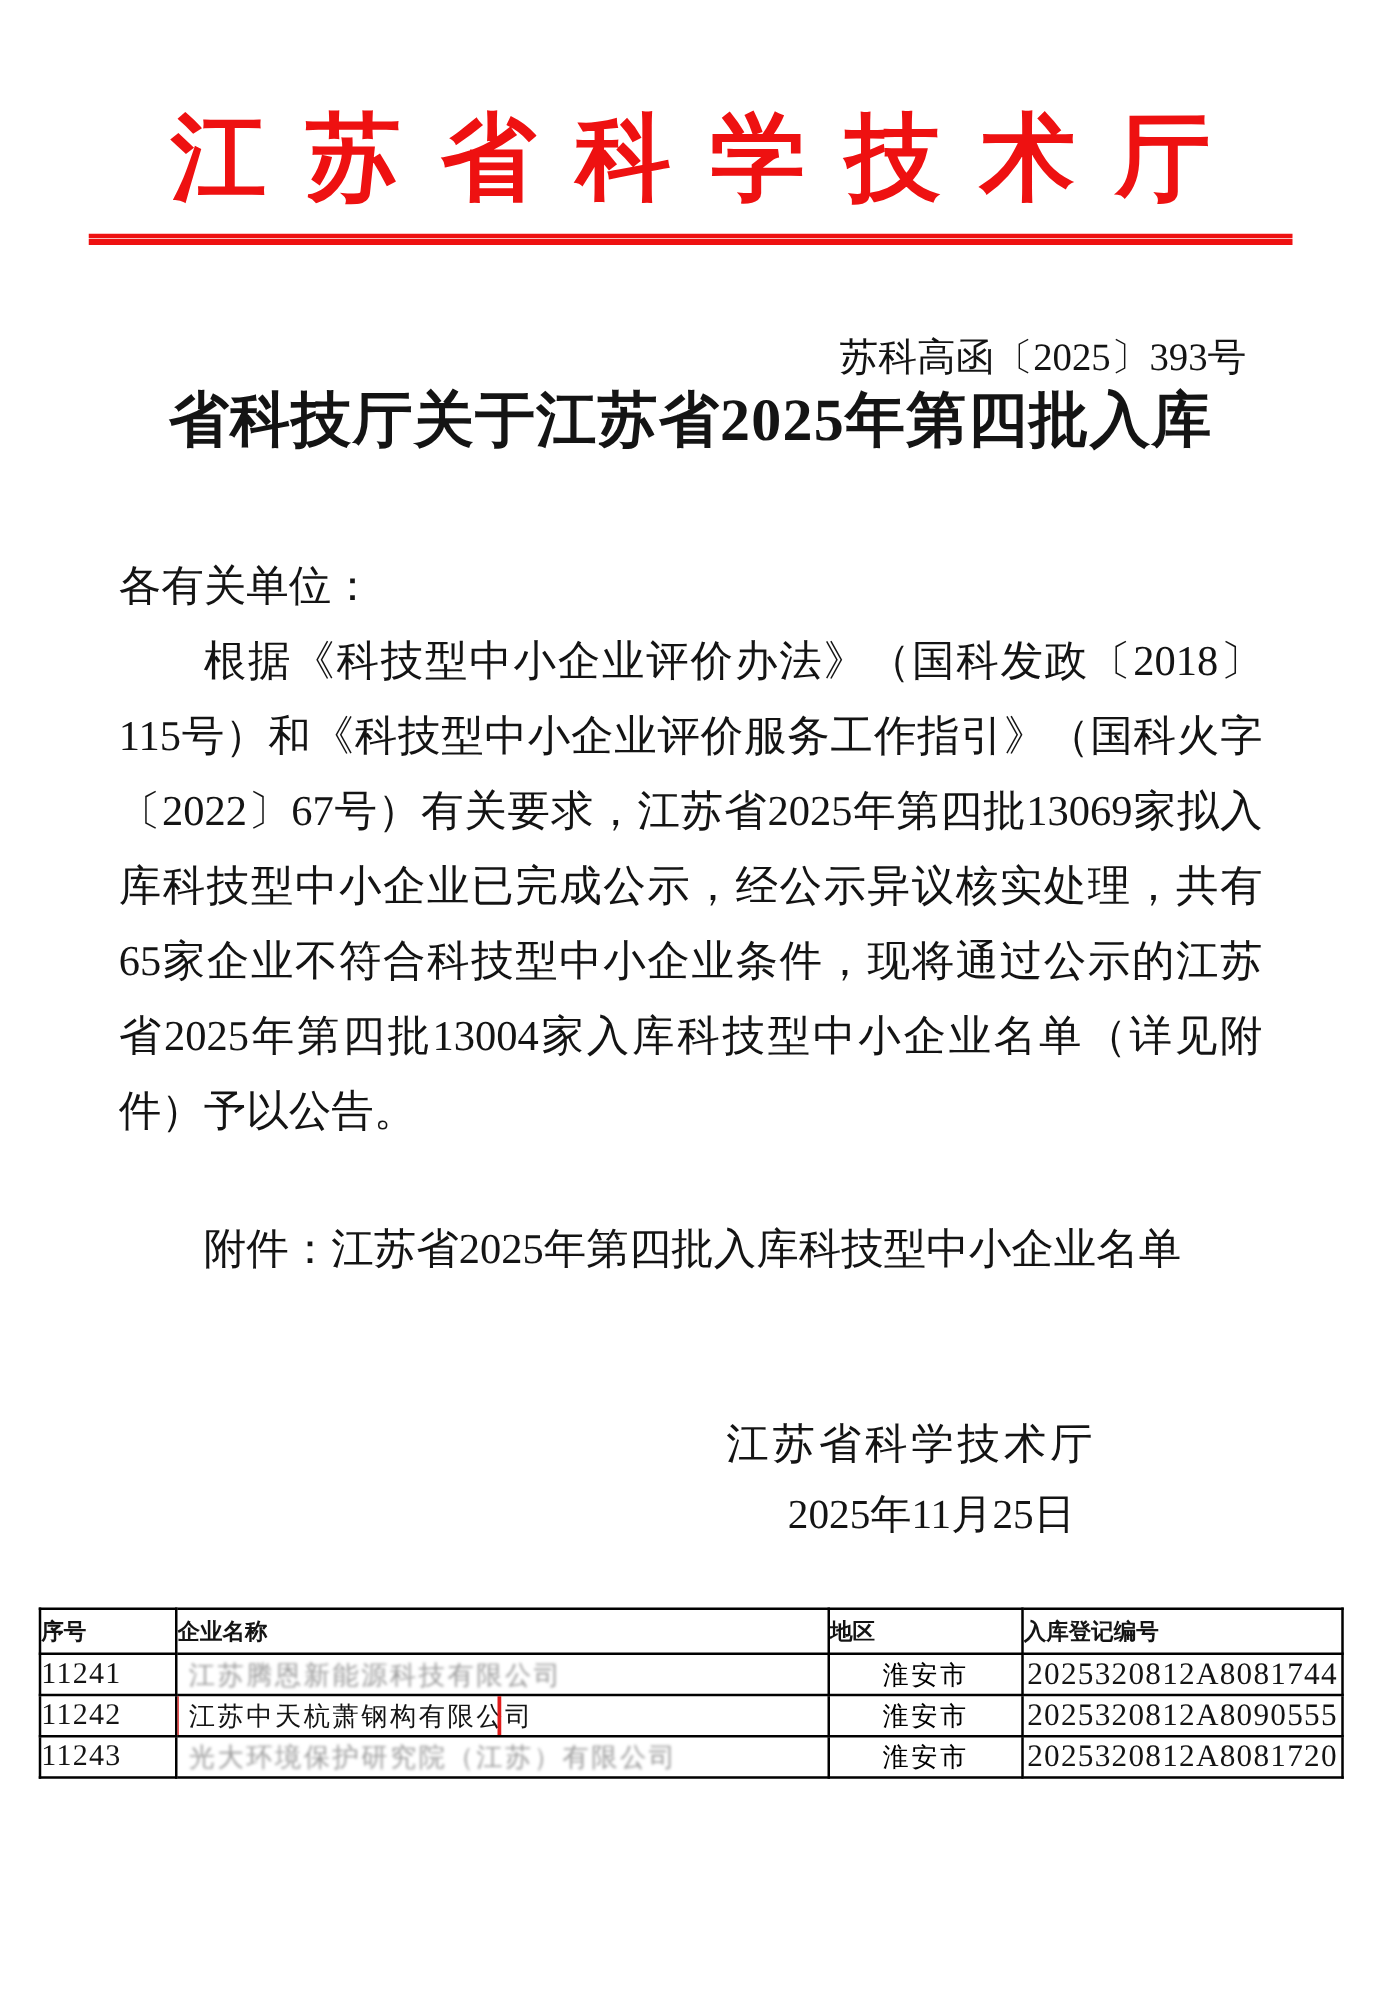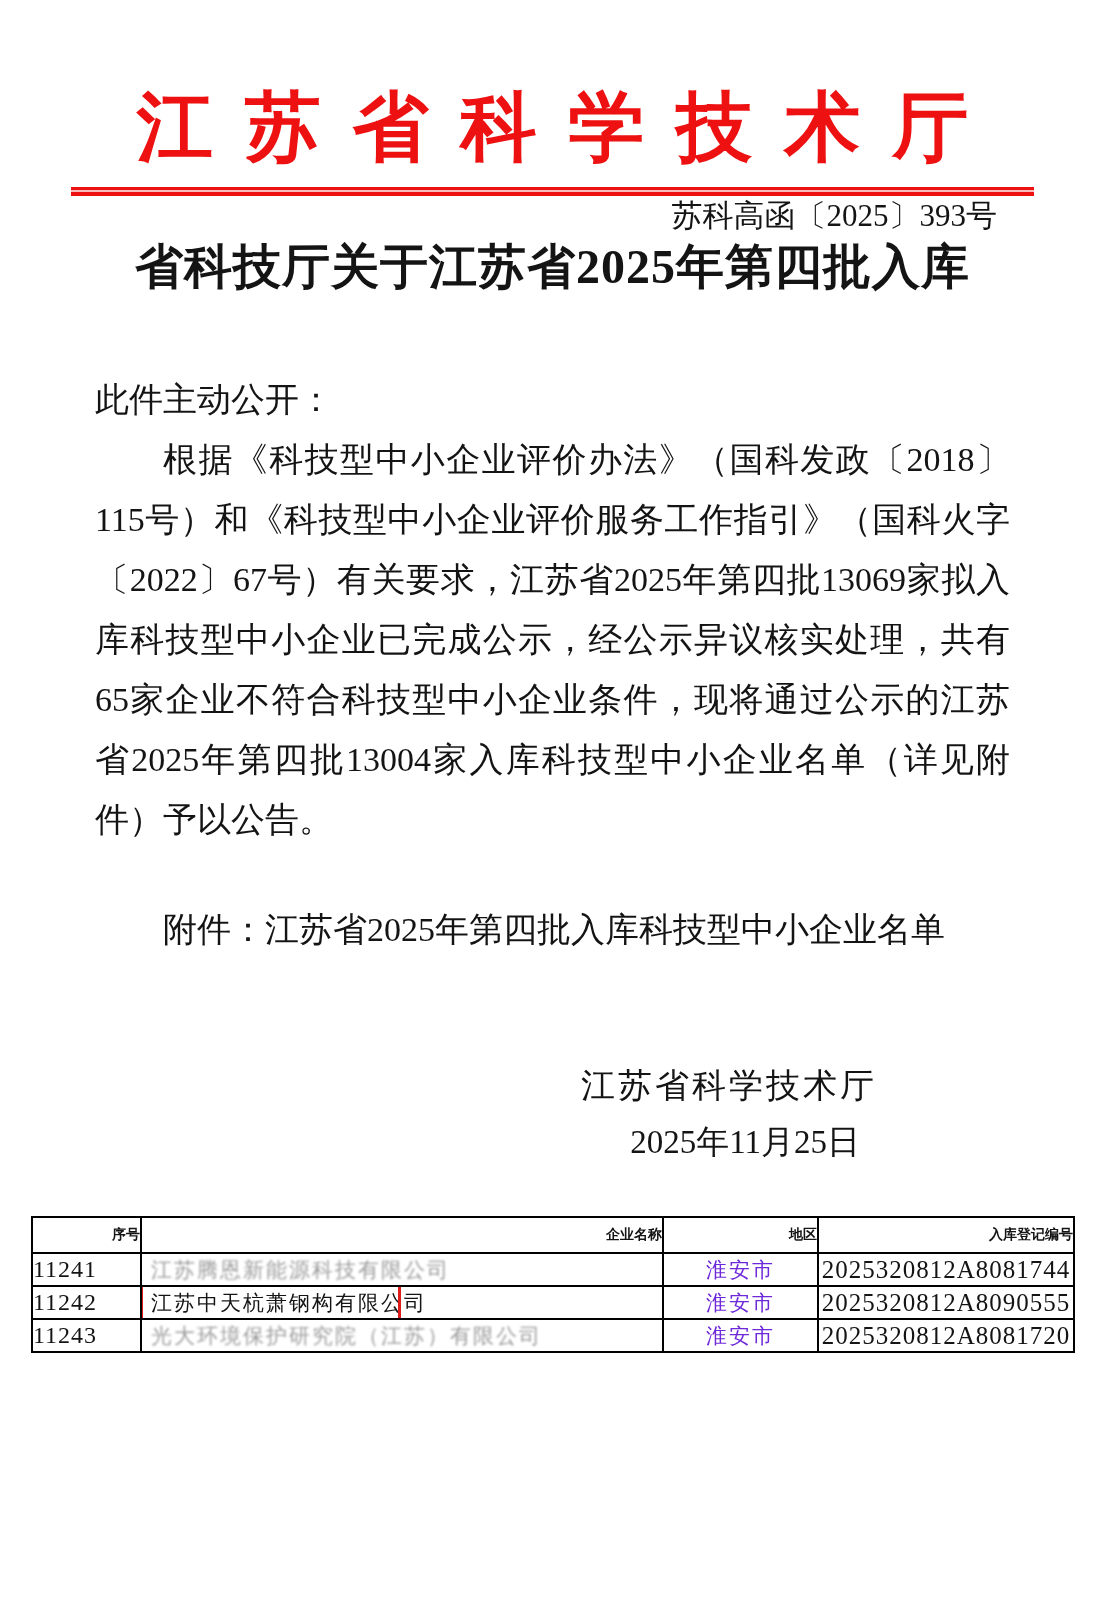--- a/index.html
+++ b/index.html
@@ -30,20 +30,21 @@
     height: 9px;
     background: linear-gradient(
       to bottom,
       var(--accent-red, #ee1111) 0px, var(--accent-red, #ee1111) 3px,
       #f9bcbc 3px, #f9bcbc 4.5px,
       var(--accent-red, #ee1111) 4.5px, var(--accent-red, #ee1111) 9px
     );
   }
 
   .doc-number {
+    margin-top: 70px;
     text-align: right;
     padding-right: 108px;
     font-size: 31px;
     line-height: 40px;
   }
 
   .doc-title {
     text-align: center;
     font-size: 48px;
     font-weight: bold;
@@ -106,22 +107,22 @@
   .company-table th, .company-table td {
     border: 2px solid #000;
     padding: 0;
     overflow: hidden;
     white-space: nowrap;
   }
   .company-table th {
     height: 34px;
     font-family: "Liberation Sans", "DejaVu Sans", sans-serif;
     font-weight: bold;
-    font-size: 14px;
-    text-align: right;
+    font-size: 18px;
+    text-align: left;
   }
   .company-table td { height: 31px; }
   td.seq {
     font-size: 24px;
     letter-spacing: 1px;
   }
   td.company {
     position: relative;
     font-size: 21px;
     text-align: left;
@@ -136,21 +137,21 @@
   td.regno {
     font-size: 25px;
     text-align: center;
     letter-spacing: 1px;
   }
   .blurred {
     color: #9b9b9b;
     filter: blur(1.1px);
   }
   .region-text {
-    color: #6d28d9;
+    color: #000000;
     filter: blur(0.4px);
   }
   .red-box {
     position: absolute;
     left: -2px;
     top: -4px;
     bottom: -4px;
     width: 255px;
     border: 3px solid var(--highlight-red, #e01b1b);
     pointer-events: none;
@@ -165,21 +166,21 @@
 
   <div class="red-rule"></div>
 
   <div class="doc-number">苏科高函〔2025〕393号</div>
 
   <div class="doc-title">
     <div>省科技厅关于江苏省2025年第四批入库</div>
   </div>
 
   <div class="content">
-    <div class="salutation">此件主动公开：</div>
+    <div class="salutation">各有关单位：</div>
     <p class="body-para">根据《科技型中小企业评价办法》（国科发政〔2018〕115号）和《科技型中小企业评价服务工作指引》（国科火字〔2022〕67号）有关要求，江苏省2025年第四批13069家拟入库科技型中小企业已完成公示，经公示异议核实处理，共有65家企业不符合科技型中小企业条件，现将通过公示的江苏省2025年第四批13004家入库科技型中小企业名单（详见附件）予以公告。</p>
     <div class="attachment">附件：江苏省2025年第四批入库科技型中小企业名单</div>
   </div>
 
   <div class="signature">江苏省科学技术厅</div>
   <div class="date">2025年11月25日</div>
 
   <div class="table-wrap">
     <table class="company-table">
       <colgroup>

